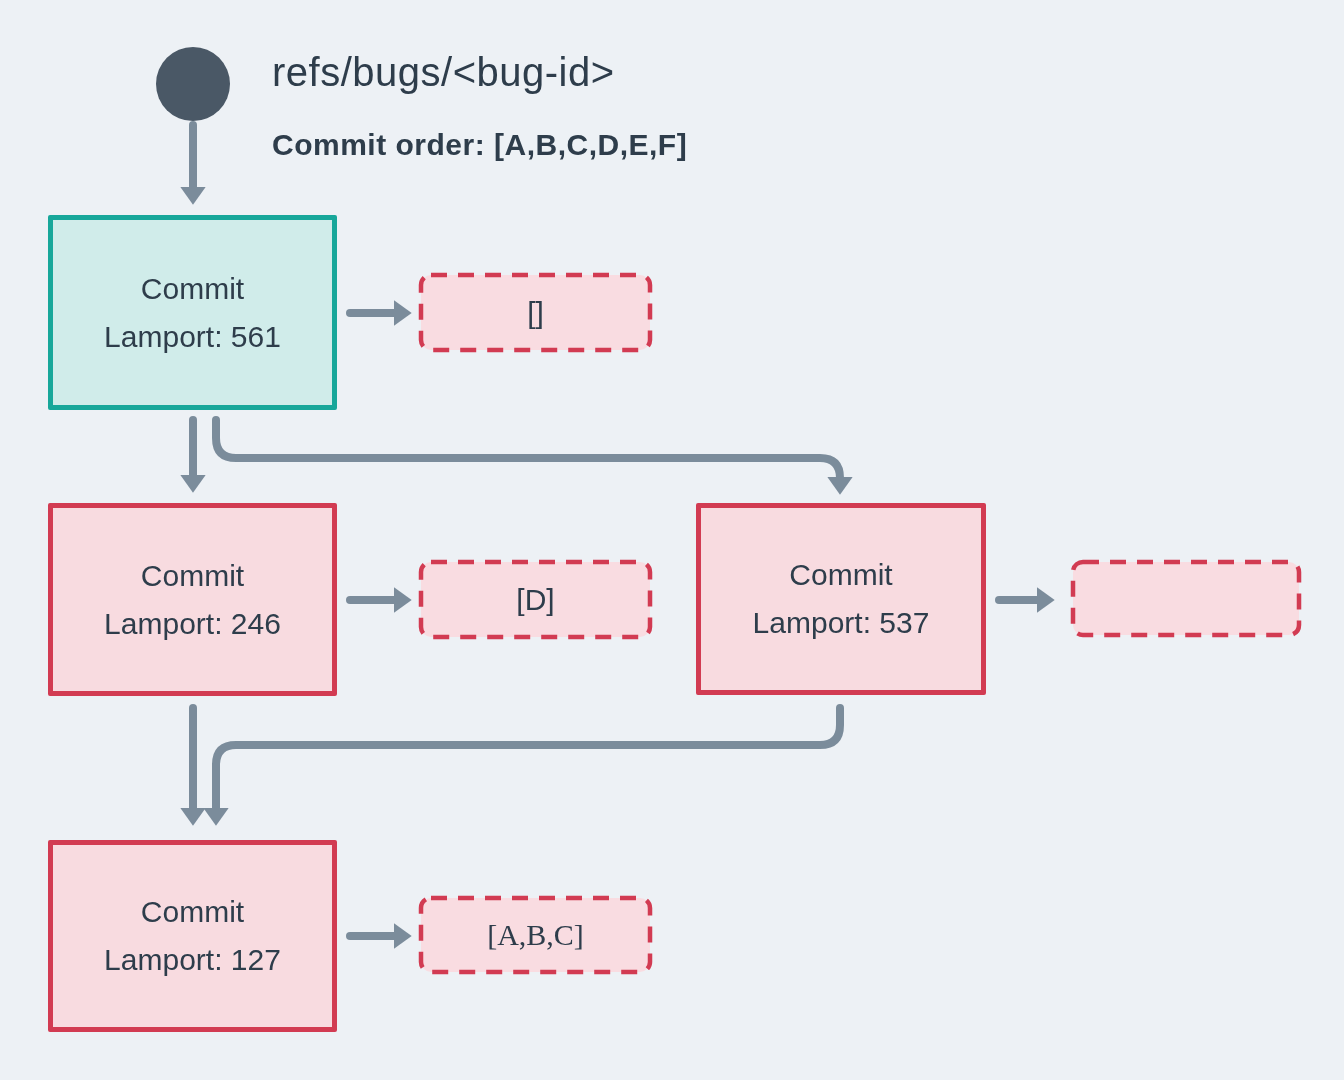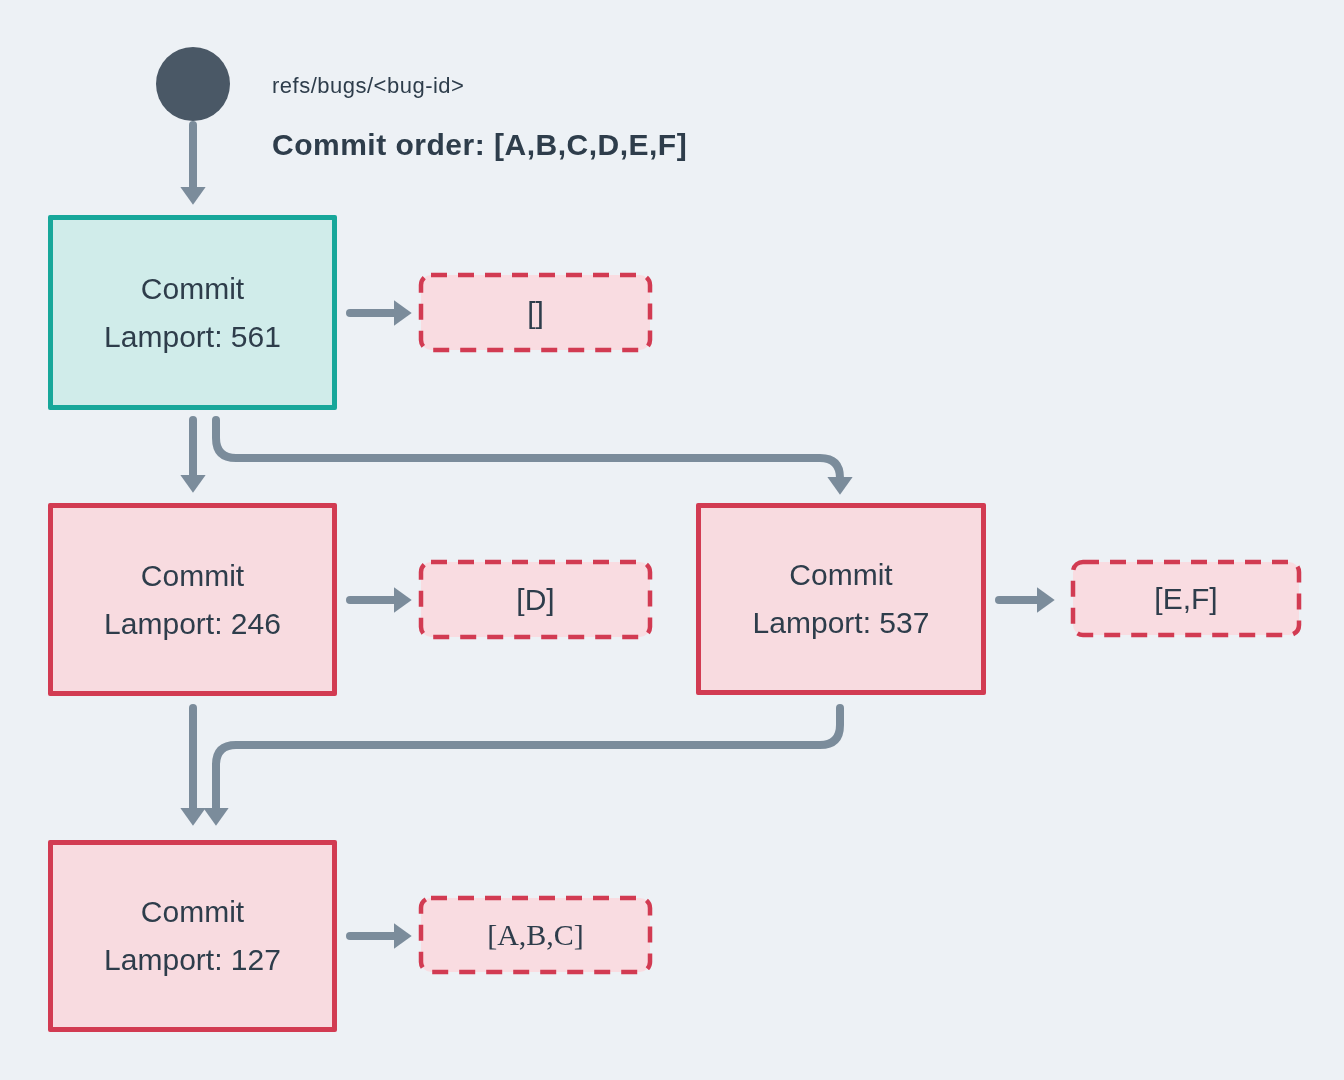--- a/index.html
+++ b/index.html
@@ -50,22 +50,22 @@
   }
   .ref-dot {
     position: absolute;
     left: 156px; top: 47px;
     width: 74px; height: 74px;
     border-radius: 50%;
     background: var(--ref-circle);
   }
   .ref-label {
     position: absolute;
-    left: 272px; top: 68px;
-    font-size: 22px;
+    left: 272px; top: 54px;
+    font-size: 40px;
     line-height: 36px;
     letter-spacing: 0.5px;
     white-space: pre;
   }
   .final-order {
     position: absolute;
     left: 272px; top: 127px;
     font-size: 30px;
     line-height: 36px;
     font-weight: bold;
@@ -148,16 +148,15 @@
     <span>Lamport: 537</span>
   </div>
 
   <div class="commit normal" style="left:48px; top:840px; width:289px; height:192px;">
     <span>Commit</span>
     <span>Lamport: 127</span>
   </div>
 
   <div class="payload-label" style="left:421px; top:275px; width:229px; height:75px;">[]</div>
   <div class="payload-label" style="left:421px; top:562px; width:229px; height:75px;">[D]</div>
-  <div class="payload-label" style="left:1073px; top:562px; width:226px; height:73px;">[E,F]</div>
   <div class="payload-label" style="left:421px; top:898px; width:229px; height:74px;font-family:Liberation Serif, serif;">[A,B,C]</div>
 
 </div>
 
 </body></html>

